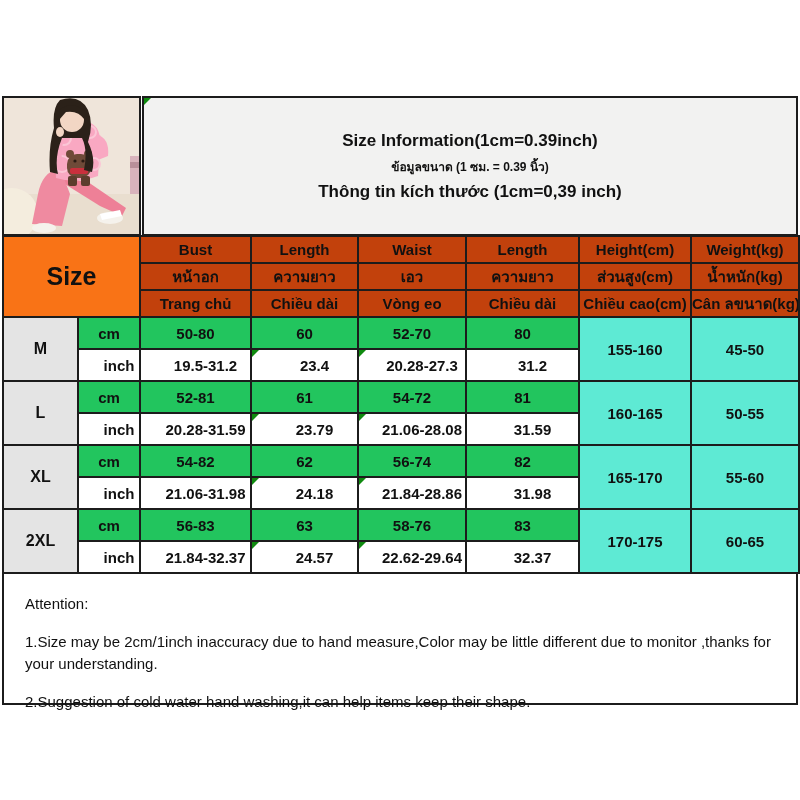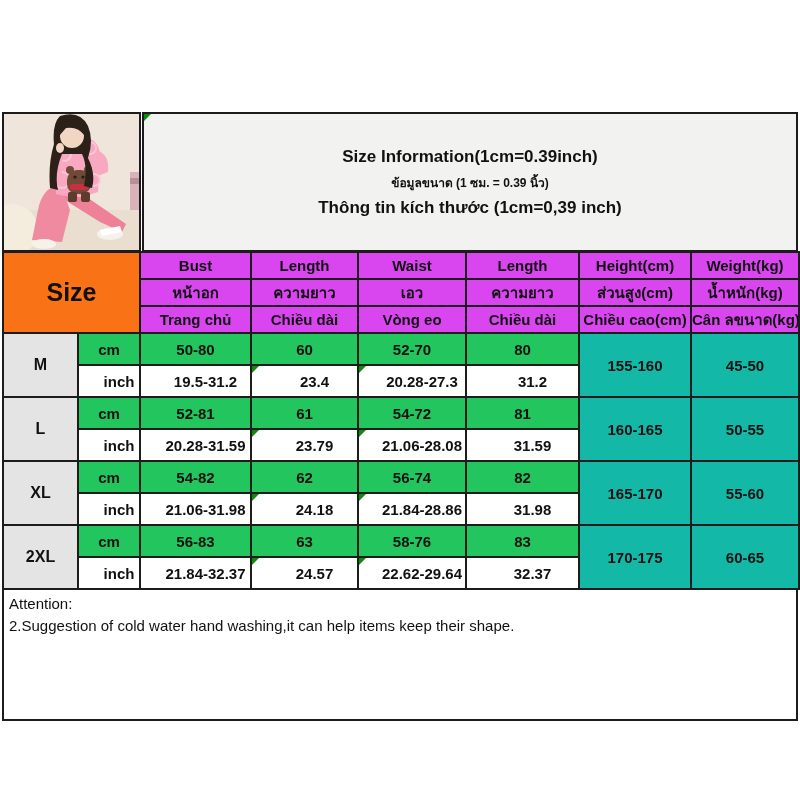--- a/index.html
+++ b/index.html
@@ -3,21 +3,21 @@
 <meta charset="utf-8">
 <style>
   * { box-sizing: border-box; }
   html, body {
     margin: 0; padding: 0;
     width: 800px; height: 800px;
     background: #ffffff;
     font-family: "Liberation Sans", "DejaVu Sans", sans-serif;
     color: #111;
   }
-  .sheet { position: absolute; left: 2px; top: 112px; width: 796px; }
+  .sheet { position: absolute; left: 2px; top: 96px; width: 796px; }
 
   
   .top-row { display: flex; height: 140px; }
   .photo-box {
     width: 139px; height: 140px;
     border: 2px solid #1c1c1c;
     background: #ede3d9;
     flex: none; overflow: hidden;
   }
   .title-block {
@@ -48,36 +48,36 @@
   }
   .size-table td {
     border: 2px solid #1c1c1c;
     text-align: center; vertical-align: middle;
     font-weight: bold; font-size: 15px;
     padding: 0; position: relative;
     overflow: hidden; white-space: nowrap;
   }
   .size-table tr.hdr-row  { height: 27px; }
   .size-table tr.data-row { height: 32px; }
-  .size-table td.hdr      { background: #d946ef; }
+  .size-table td.hdr      { background: #c2410c; }
   .size-table td.corner   { background: #f97316; font-size: 25px; }
   .size-table td.size-name{ background: #e4e4e4; font-size: 16px; }
   tr.cm-row  td { background: #22c55e; }
   tr.inch-row td { background: #ffffff; padding-left: 20px; }
-  .size-table td.span2 { background: #14b8a6; }
+  .size-table td.span2 { background: #5eead4; }
 
   
   .attention {
     border: 2px solid #1c1c1c; border-top: none;
     height: 131px;
     padding: 3px 5px;
     font-size: 15px; line-height: 22px;
     background: #ffffff;
   }
-  .attention p { margin: 0; }
+  .attention p { margin: 16px; }
 </style>
 </head>
 <body>
 
 <div class="sheet">
 
   <div class="top-row">
     <div class="photo-box">
       <svg width="135" height="136" viewBox="0 0 135 136">
 
@@ -245,16 +245,17 @@
       <td>21.84-32.37</td>
       <td class="corner-flag">24.57</td>
       <td class="corner-flag">22.62-29.64</td>
       <td>32.37</td>
     </tr>
   </tbody>
     </table>
 
   <div class="attention">
     <p>Attention:</p>
+    <p>1.Size may be 2cm/1inch inaccuracy due to hand measure,Color may be little different due to monitor ,thanks for your understanding.</p>
     <p>2.Suggestion of cold water hand washing,it can help items keep their shape.</p>
   </div>
 
 </div>
 
 </body></html>

